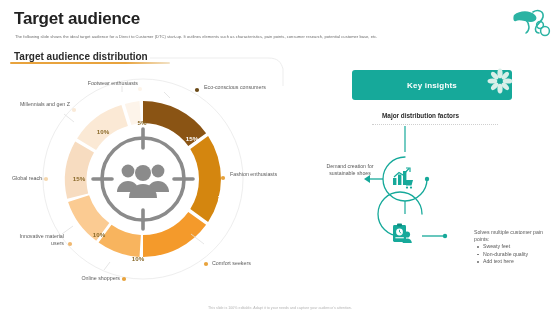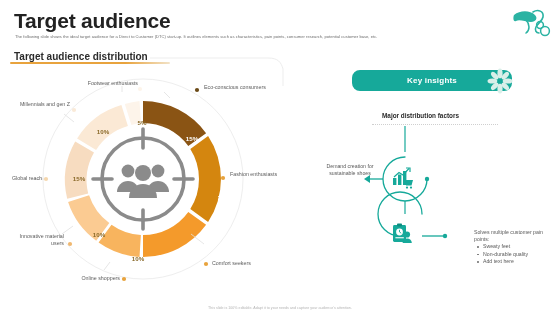--- a/index.html
+++ b/index.html
@@ -9,21 +9,21 @@
     font-family:"Liberation Sans", sans-serif;
     color:#4a4a4a;
     overflow:hidden;
     position:relative;
   }
   .slide{position:absolute;inset:0;}
 
   
   .page-title{
     position:absolute;left:14px;top:9px;
-    font-size:21px;font-weight:bold;color:#222;
+    font-size:17px;font-weight:bold;color:#222;
     letter-spacing:-0.2px;
   }
   .page-subtitle{
     position:absolute;left:15px;top:34px;width:468px;
     font-size:4.1px;line-height:6px;color:#6d6d6d;
     letter-spacing:0.02px;
   }
   .logo{
     position:absolute;right:8px;top:6px;width:44px;height:34px;
   }
@@ -58,22 +58,22 @@
   .pct.dark{color:#8a6a2a;}
   .cat-label{
     position:absolute;font-size:5.3px;line-height:7px;color:#5c5c5c;
     white-space:nowrap;
   }
   .cat-label.r{text-align:left;}
   .cat-label.l{text-align:right;}
 
   
   .key-pill{
-    position:absolute;left:352px;top:70px;width:160px;height:21px;
-    background:#16a99a;border-radius:8px;
+    position:absolute;left:352px;top:70px;width:160px;height:30px;
+    background:#16a99a;border-radius:3px;
   }
   .key-pill .txt{
     position:absolute;inset:0;display:flex;align-items:center;justify-content:center;
     font-size:8px;font-weight:bold;color:#ffffff;letter-spacing:0.2px;
   }
   .pill-flower{position:absolute;left:487px;top:68px;width:26px;height:26px;}
 
   .factors-title{
     position:absolute;left:382px;top:112px;
     font-size:6.4px;font-weight:bold;color:#2b2b2b;white-space:nowrap;

